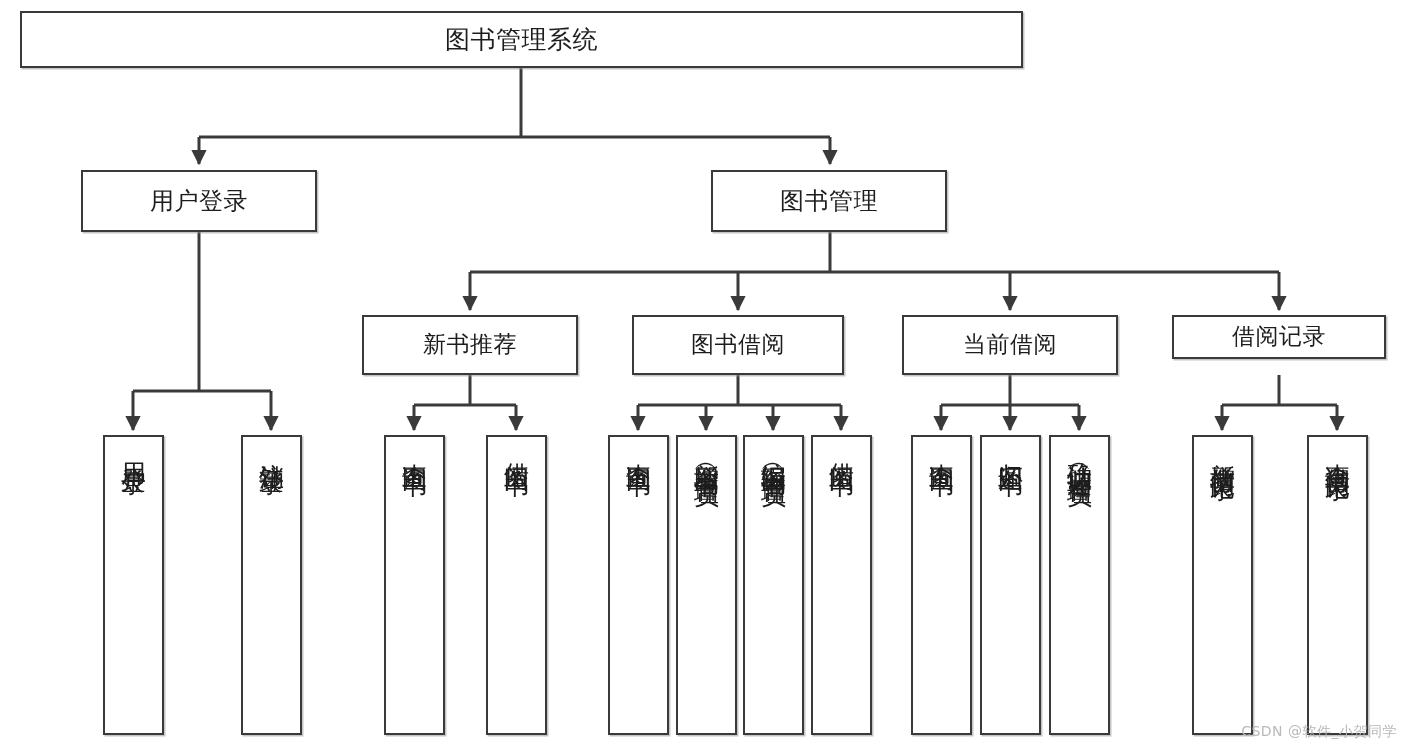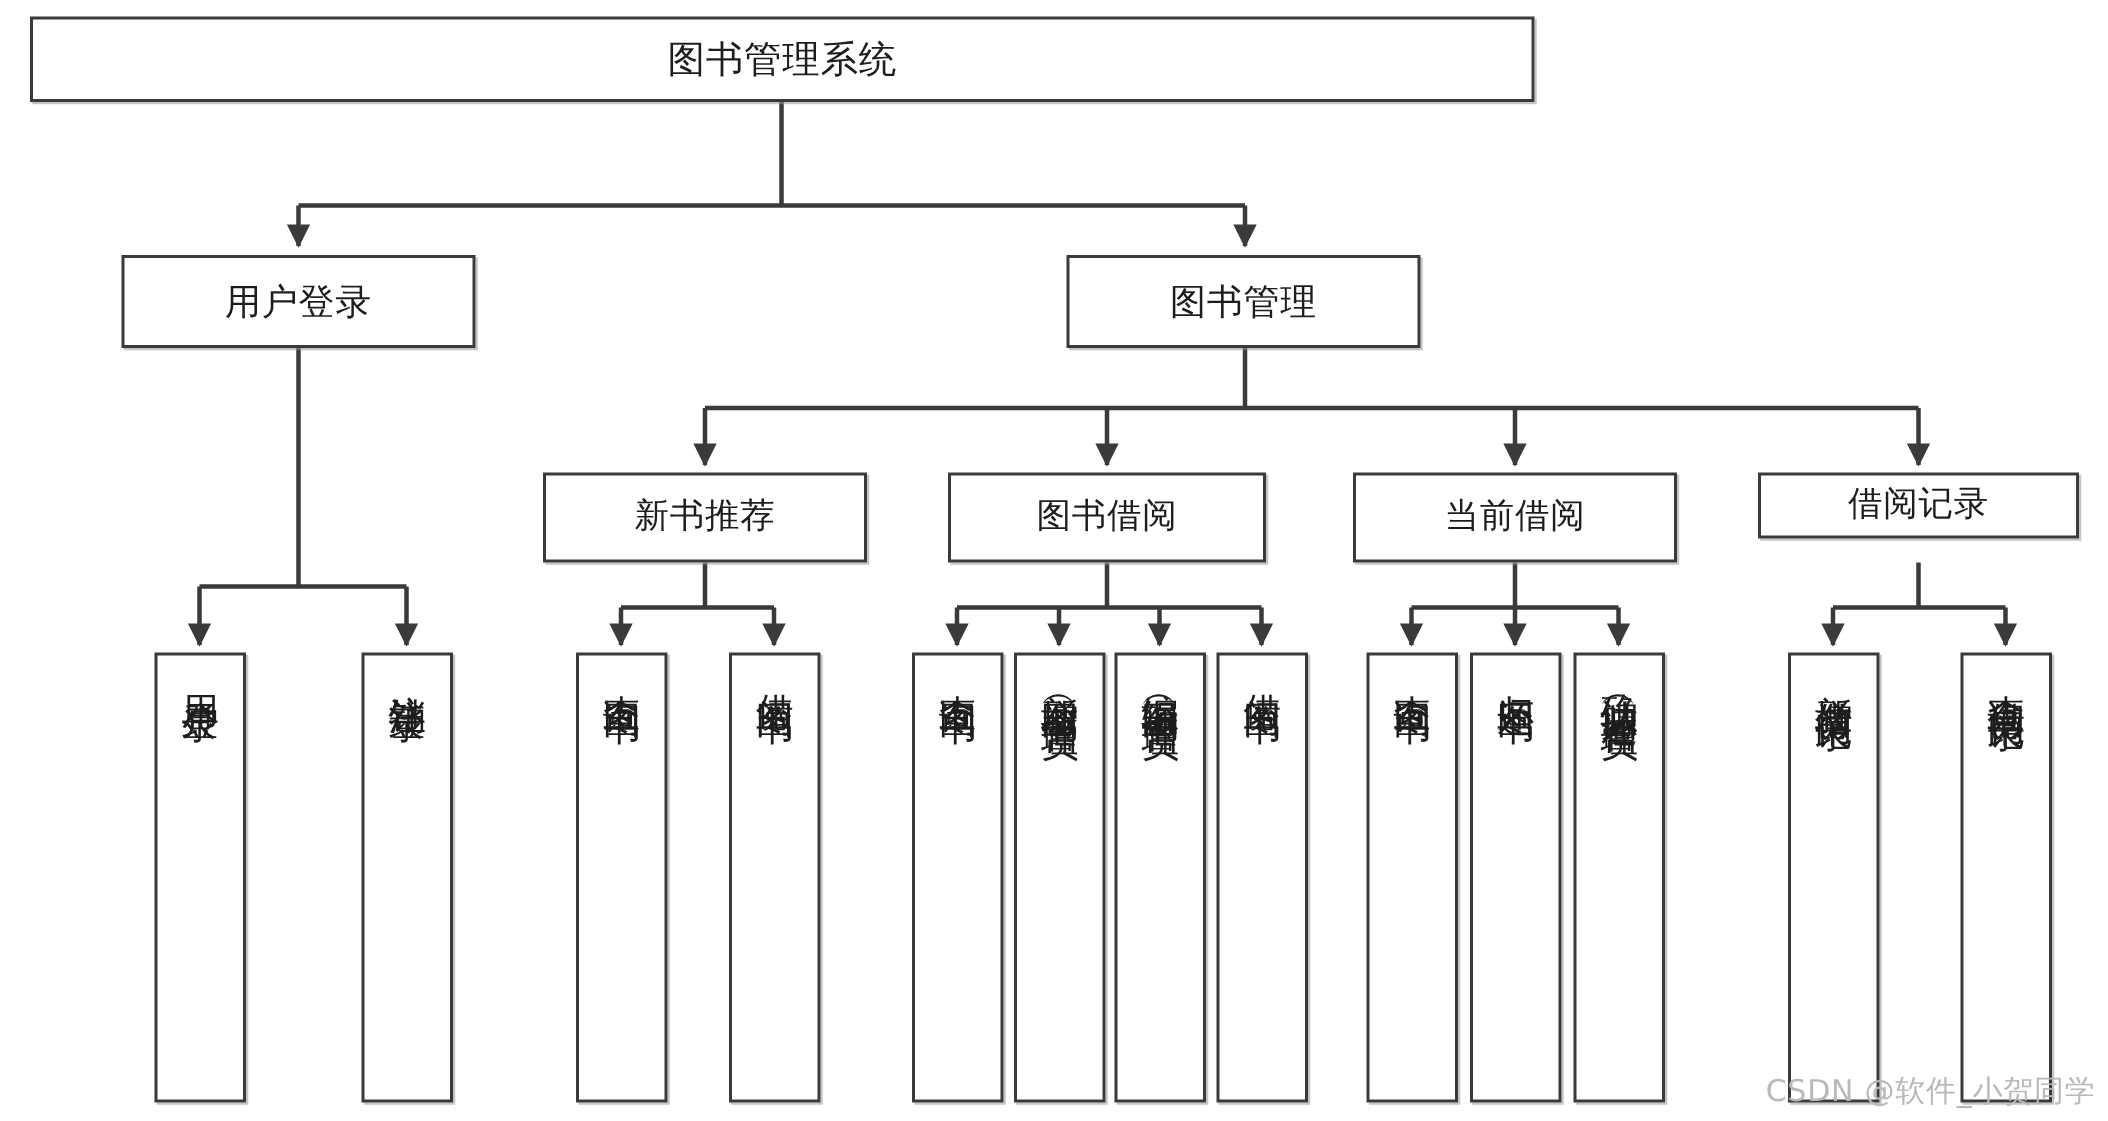--- a/index.html
+++ b/index.html
@@ -63,21 +63,21 @@
     line-height: 1.0;
     letter-spacing: 3px;
     white-space: nowrap;
     text-align: left;
   }
   
   #watermark {
     position: absolute;
     right: 8px;
     bottom: 6px;
-    font-size: 20px;
+    font-size: 14px;
     color: #b9b9b9;
     letter-spacing: 0.5px;
     white-space: nowrap;
     font-family: "DejaVu Sans", "Liberation Sans", sans-serif;
   }
 </style>
 </head>
 <body>
 
 <div id="canvas">

